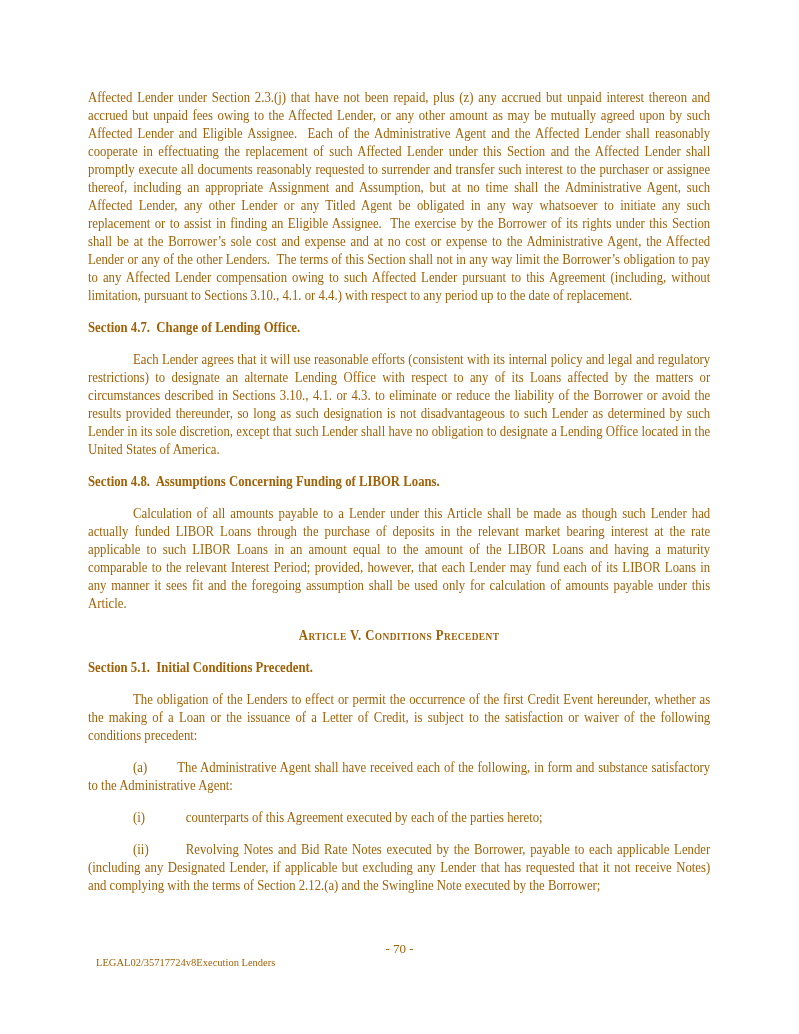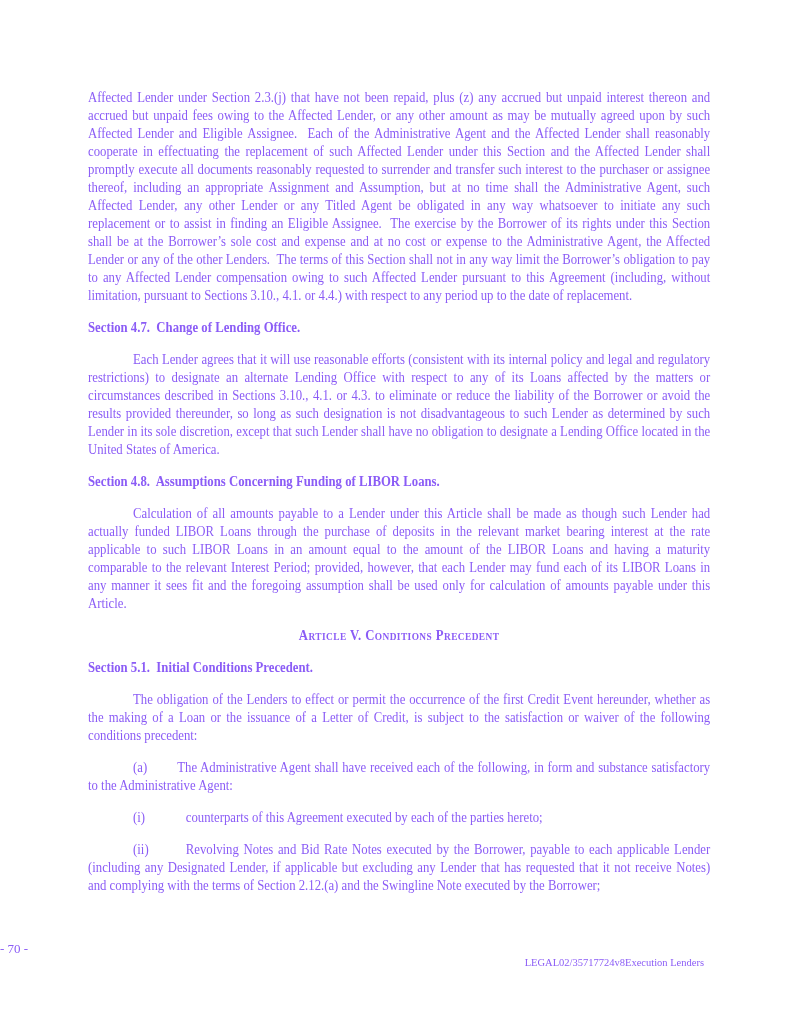--- a/index.html
+++ b/index.html
@@ -3,21 +3,21 @@
 <meta charset="utf-8">
 <style>
   html, body { margin: 0; padding: 0; background: #ffffff; }
   .page {
     position: relative;
     width: 799px;
     height: 1034px;
     background: #ffffff;
     overflow: hidden;
     font-family: "Liberation Serif", "DejaVu Serif", serif;
-    color: #8b5cf6;
+    color: #a16207;
   }
   .content {
     position: absolute;
     top: 88px;
     left: 88px;
     width: 732px;
     transform: scaleX(0.85);
     transform-origin: 0 0;
     font-size: 15px;
     line-height: 18px;
@@ -38,30 +38,31 @@
     margin: 0 0 14px 0;
   }
   .list-item { margin-left: 53px; text-indent: 53px; }
   .item-label-a { display: inline-block; width: 52px; text-indent: 0; }
   .item-label-r { display: inline-block; width: 62px; text-indent: 0; }
   .page-number {
     position: absolute;
     top: 941px;
     left: 0;
     width: 799px;
+    text-align: center;
     font-size: 13px;
     line-height: 15px;
   }
   .footer-row {
     position: absolute;
     top: 956px;
-    left: 84px;
+    left: 96px;
     width: 620px;
     display: flex;
-    justify-content: flex-end;
+    justify-content: flex-start;
     font-size: 10.5px;
     line-height: 13px;
   }
 </style>
 </head>
 <body>
 
 <div class="page">
 
   <div class="content">

